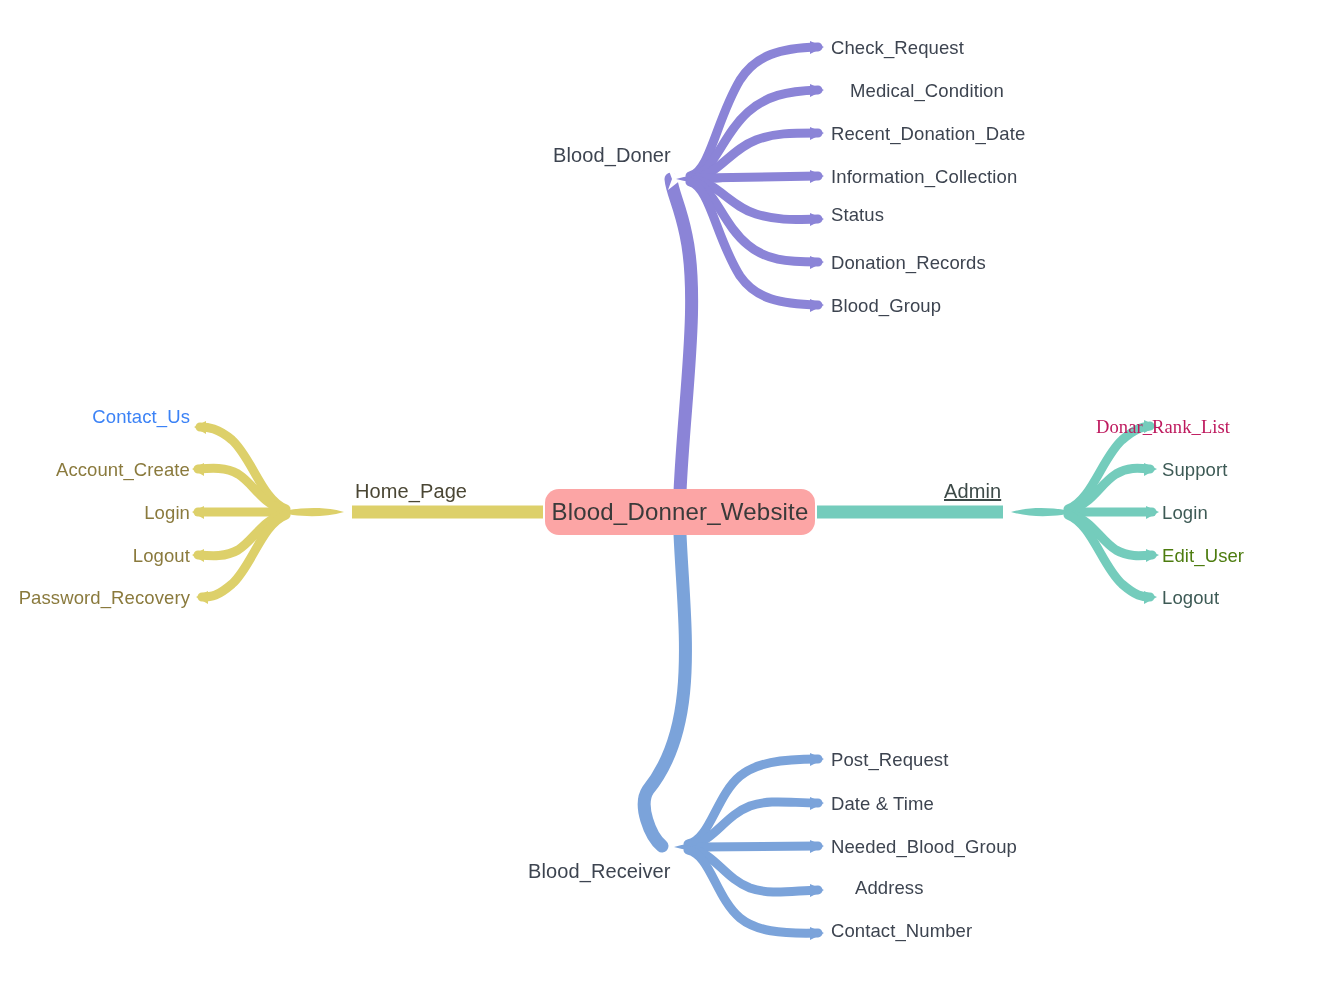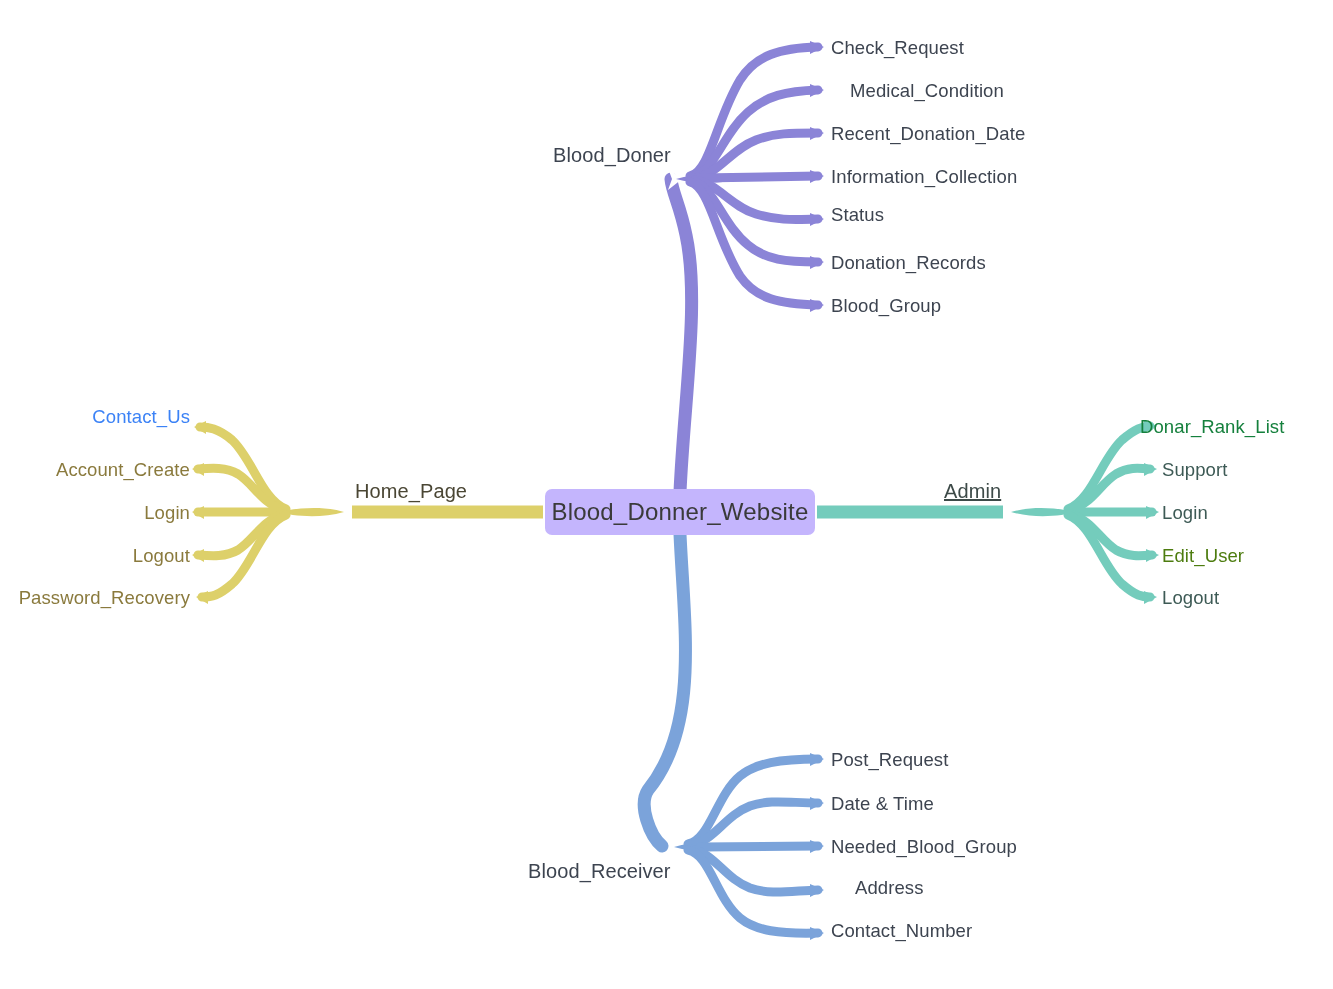--- a/index.html
+++ b/index.html
@@ -40,22 +40,22 @@
   }
   .align-right {
     text-align: right;
   }
   #center-node {
     position: absolute;
     left: 545px;
     top: 489px;
     width: 270px;
     height: 46px;
-    background: #c4b5fd;
-    border-radius: 7px;
+    background: #fca5a5;
+    border-radius: 14px;
     display: flex;
     align-items: center;
     justify-content: center;
   }
   #center-node-text {
     font-size: 24px;
     color: #3a3a3a;
     letter-spacing: 0.2px;
     white-space: nowrap;
   }
@@ -194,21 +194,21 @@
   <div class="node-label leaf-label" style="left:831px; top:206px;">Status</div>
   <div class="node-label leaf-label" style="left:831px; top:254px;">Donation_Records</div>
   <div class="node-label leaf-label" style="left:831px; top:297px;">Blood_Group</div>
 
   <div class="node-label leaf-label align-right" style="left:0px; width:190px; top:408px; color:#3b82f6;">Contact_Us</div>
   <div class="node-label leaf-label align-right" style="left:0px; width:190px; top:461px; color:#8a7a3d;">Account_Create</div>
   <div class="node-label leaf-label align-right" style="left:0px; width:190px; top:504px; color:#8a7a3d;">Login</div>
   <div class="node-label leaf-label align-right" style="left:0px; width:190px; top:547px; color:#8a7a3d;">Logout</div>
   <div class="node-label leaf-label align-right" style="left:0px; width:190px; top:589px; color:#8a7a3d;">Password_Recovery</div>
 
-  <div class="node-label leaf-label" style="left:1140px; top:418px; color:#15803d;">Donar_Rank_List</div>
+  <div class="node-label leaf-label" style="left:1096px; top:418px; color:#be185d;font-family:Liberation Serif, serif;">Donar_Rank_List</div>
   <div class="node-label leaf-label" style="left:1162px; top:461px; color:#3d5a55;">Support</div>
   <div class="node-label leaf-label" style="left:1162px; top:504px; color:#3d5a55;">Login</div>
   <div class="node-label leaf-label" style="left:1162px; top:547px; color:#4d7c0f;">Edit_User</div>
   <div class="node-label leaf-label" style="left:1162px; top:589px; color:#3d5a55;">Logout</div>
 
   <div class="node-label leaf-label" style="left:831px; top:751px;">Post_Request</div>
   <div class="node-label leaf-label" style="left:831px; top:795px;">Date &amp; Time</div>
   <div class="node-label leaf-label" style="left:831px; top:838px;">Needed_Blood_Group</div>
   <div class="node-label leaf-label" style="left:831px; top:879px;margin-left:24px;">Address</div>
   <div class="node-label leaf-label" style="left:831px; top:922px;">Contact_Number</div>

